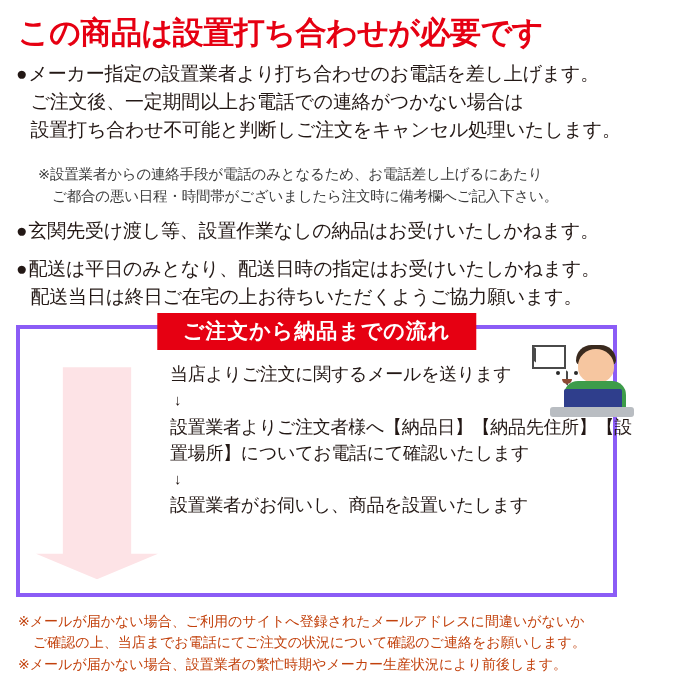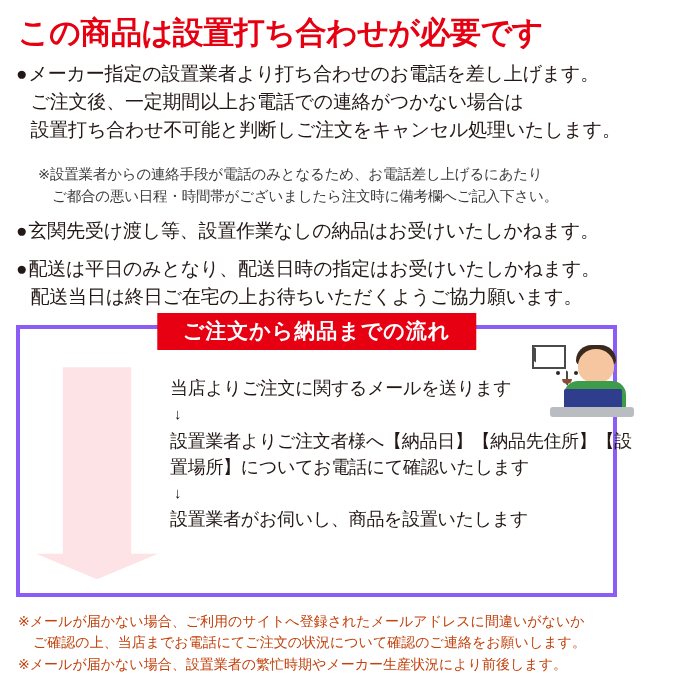--- a/index.html
+++ b/index.html
@@ -315,21 +315,21 @@
           <div class="person-head">
             <div class="person-eye left"></div>
             <div class="person-eye right"></div>
             <div class="person-mouth"></div>
           </div>
           <div class="person-body"></div>
           <div class="laptop-screen"></div>
           <div class="laptop-base"></div>
         </div>
 
-        <div class="step-text" style="margin-top:16px;">当店よりご注文に関するメールを送ります</div>
+        <div class="step-text" style="margin-top:2px;">当店よりご注文に関するメールを送ります</div>
         <div class="down-arrow">↓</div>
         <div class="step-text wrap" style="width:470px;">設置業者よりご注文者様へ【納品日】【納品先住所】【設置場所】についてお電話にて確認いたします</div>
         <div class="down-arrow">↓</div>
         <div class="step-text">設置業者がお伺いし、商品を設置いたします</div>
 
       </div>
     </div>
   </div>
 
   <div class="footnotes">

